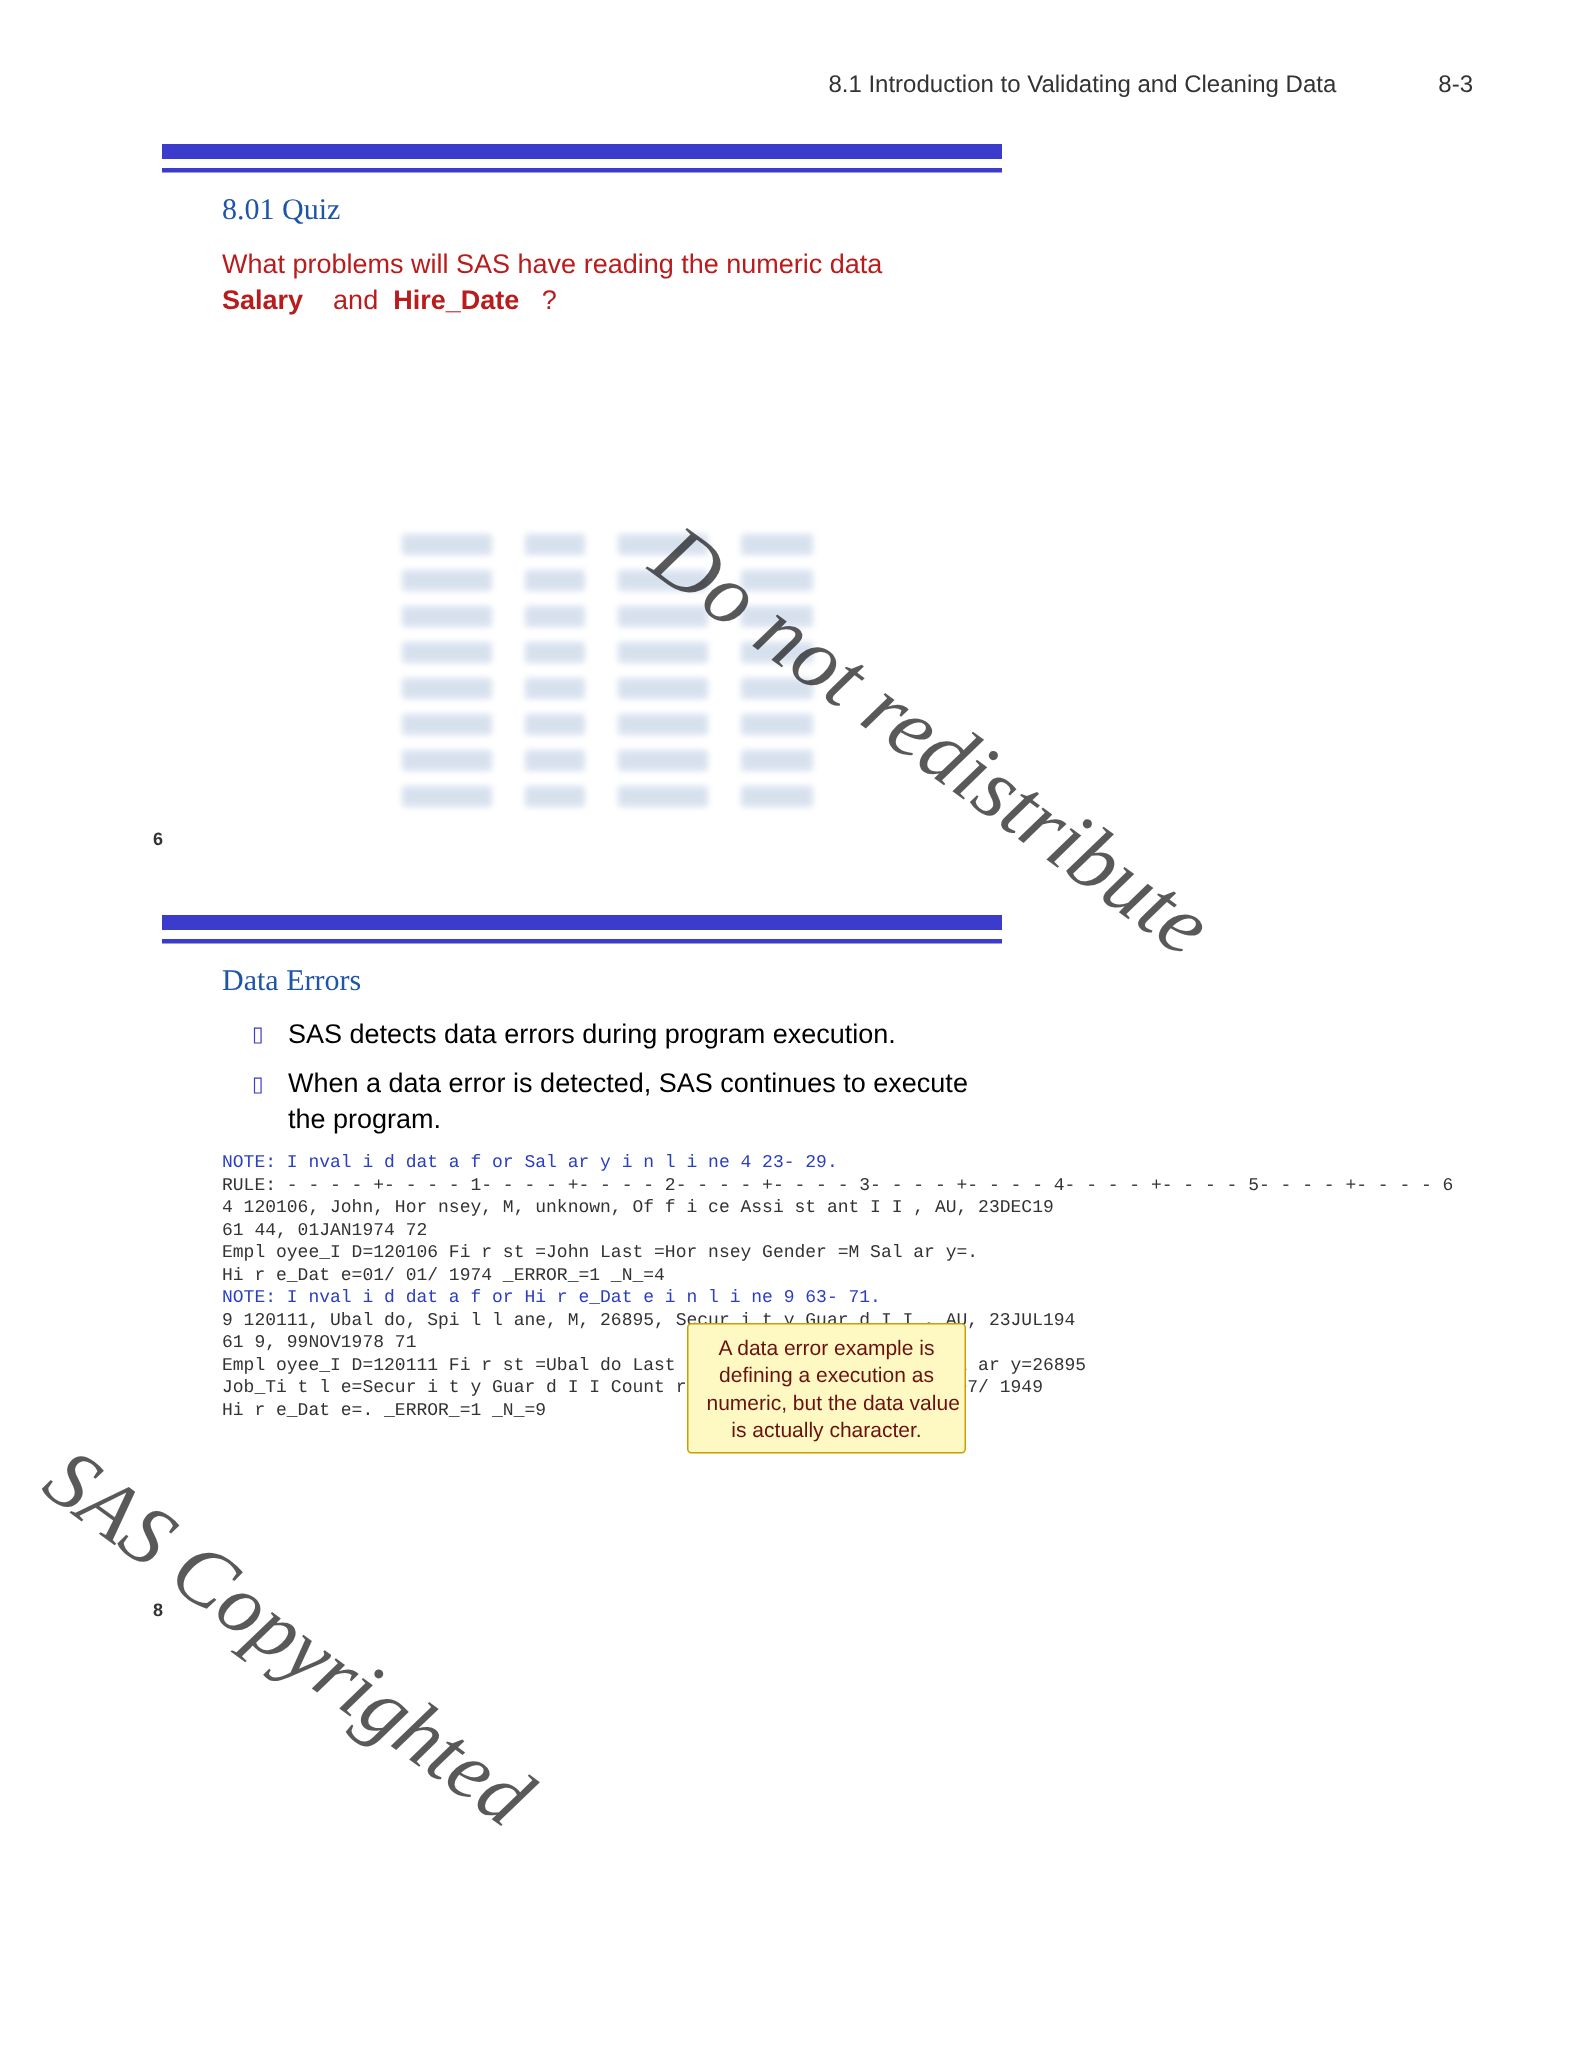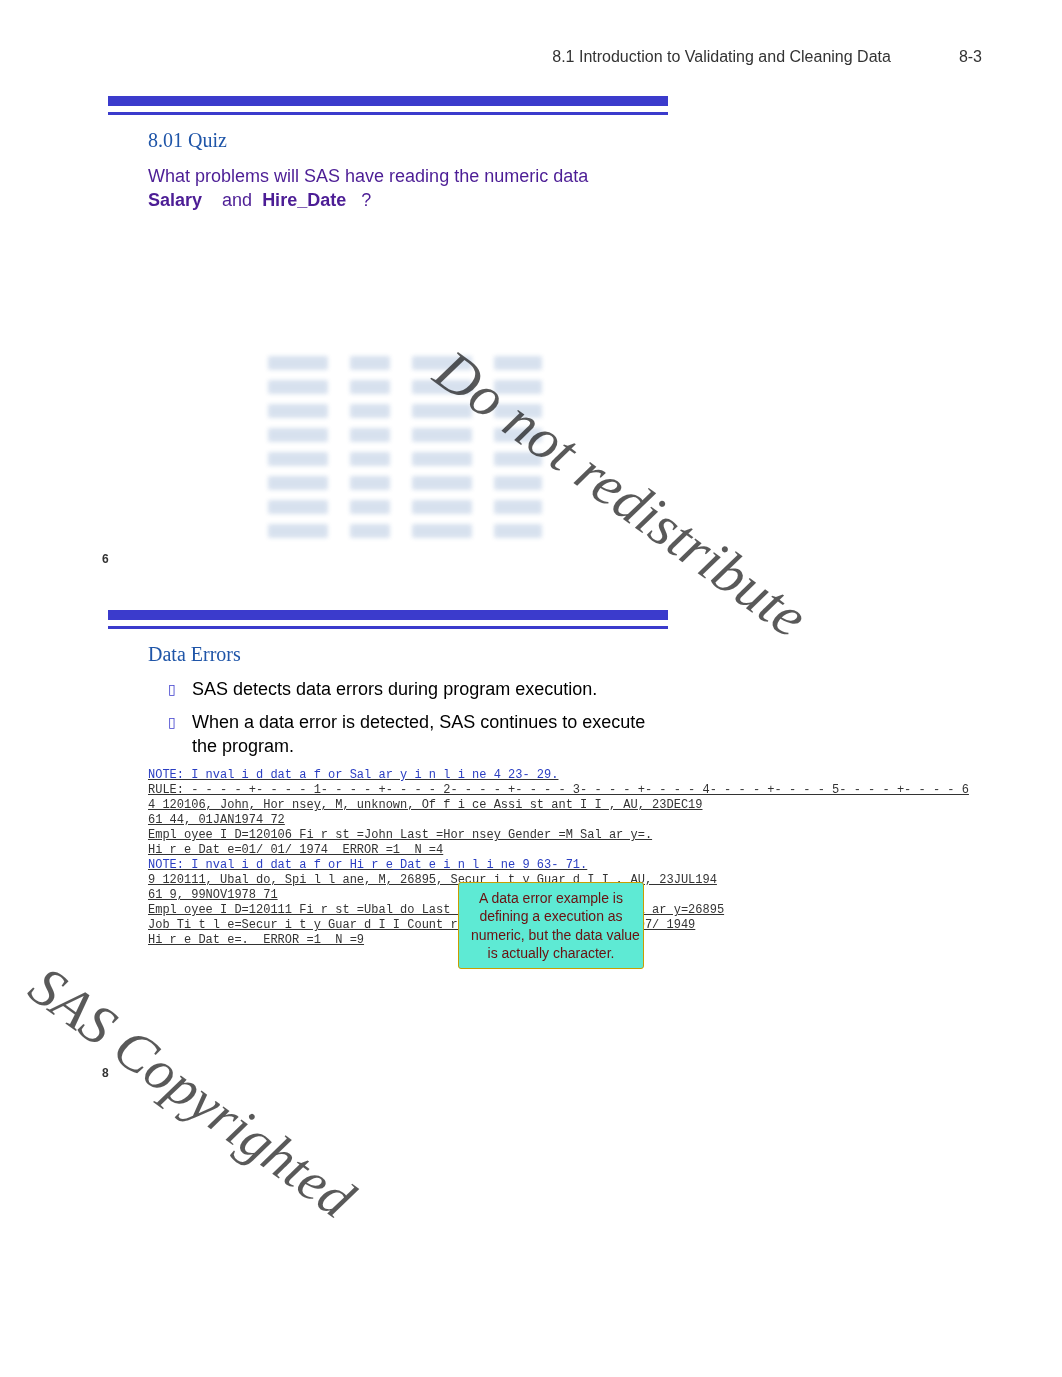--- a/index.html
+++ b/index.html
@@ -49,21 +49,21 @@
     margin-bottom: 14px;
   }
   .slide-title {
     color: #1f55a8;
     font-size: 20px;
     font-family: "Times New Roman", serif;
     margin-left: 40px;
     margin-bottom: 12px;
   }
   .slide-text {
-    color: #4c1d95;
+    color: #b91c1c;
     font-size: 18px;
     margin-left: 40px;
     margin-right: 30px;
     line-height: 1.35;
   }
   .bold { font-weight: bold; margin-top: 47px; }
   .bullet-list {
     margin-left: 60px;
     margin-top: 8px;
   }
@@ -85,26 +85,25 @@
   }
   .log-area {
     font-family: "Courier New", monospace;
     font-size: 12px;
     line-height: 1.25;
     margin-left: 40px;
     margin-top: 6px;
     color: #333;
     position: relative;
     white-space: nowrap;
-    text-decoration: underline;
   }
   .log-blue { color: #2a3ec2; }
   .callout {
     position: absolute;
-    background: #5eead4;
+    background: #fef9c3;
     border: 1px solid #c89e00;
     border-radius: 3px;
     padding: 6px 12px;
     font-family: Arial, sans-serif;
     font-size: 14px;
     color: #6a1010;
     line-height: 1.3;
     text-align: center;
   }
   .watermark {

